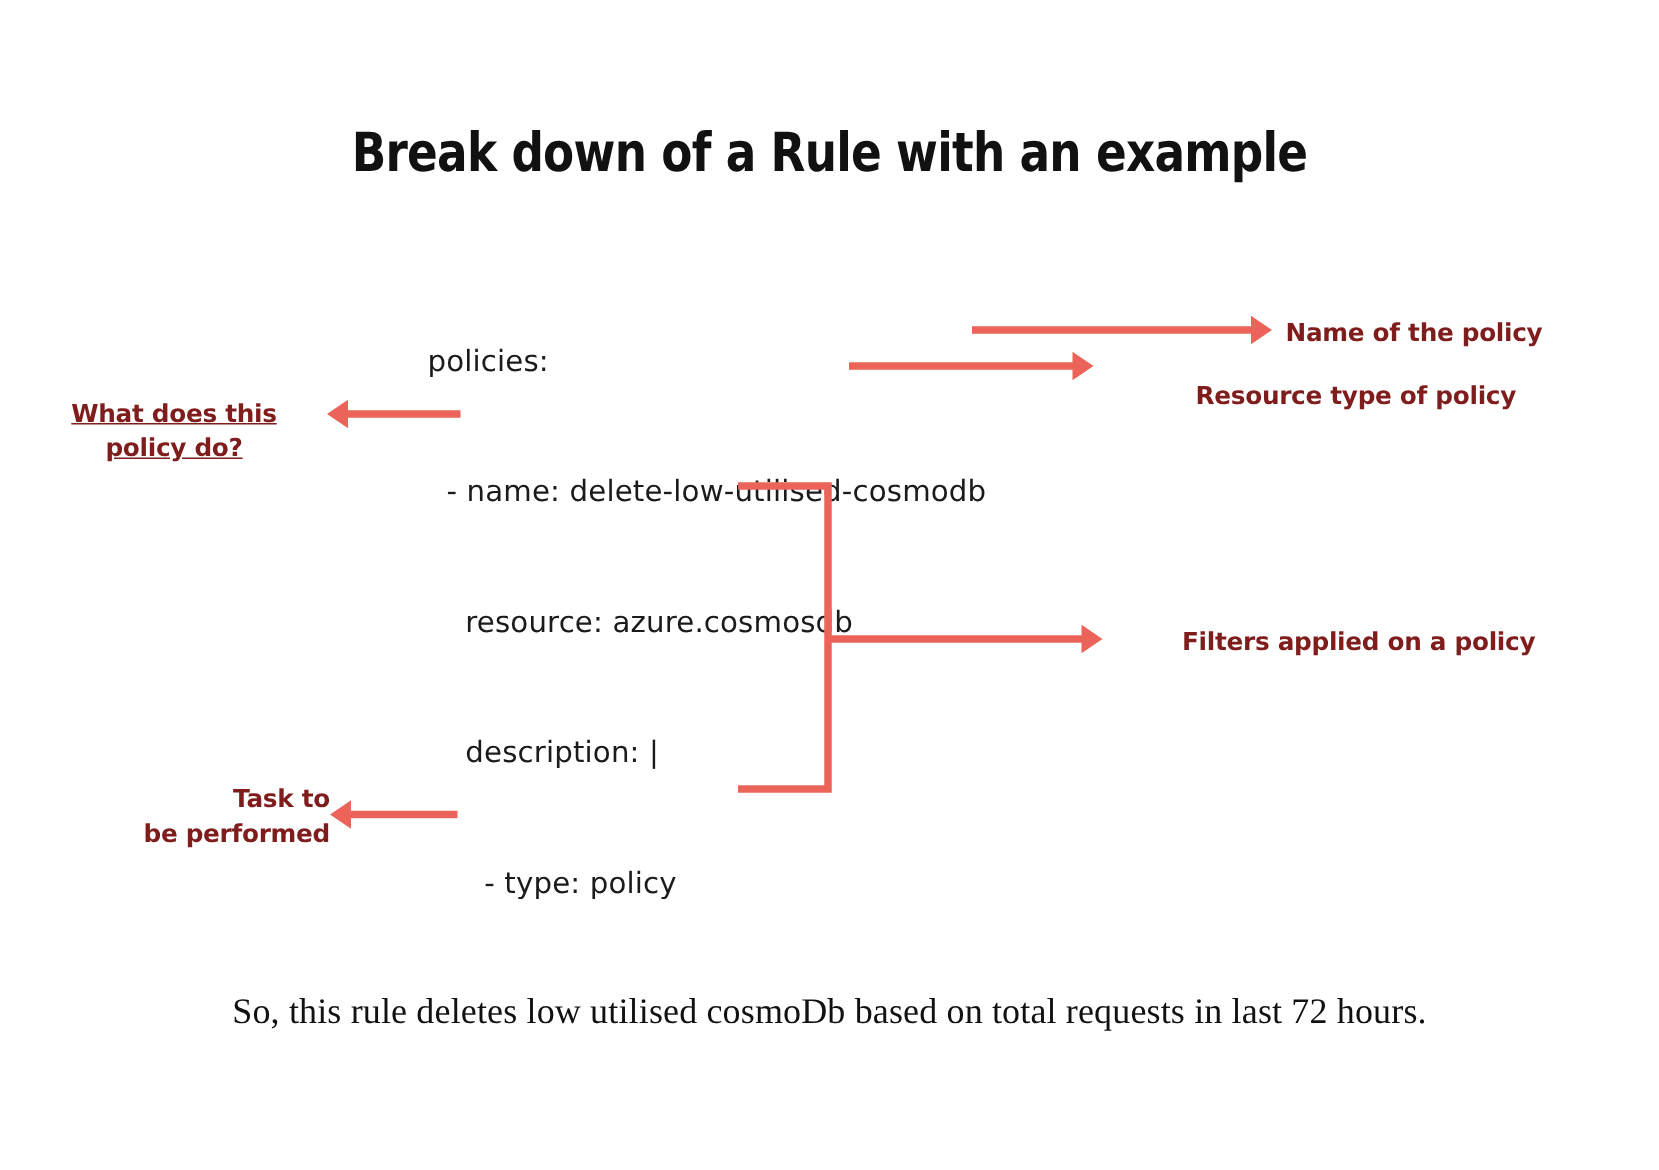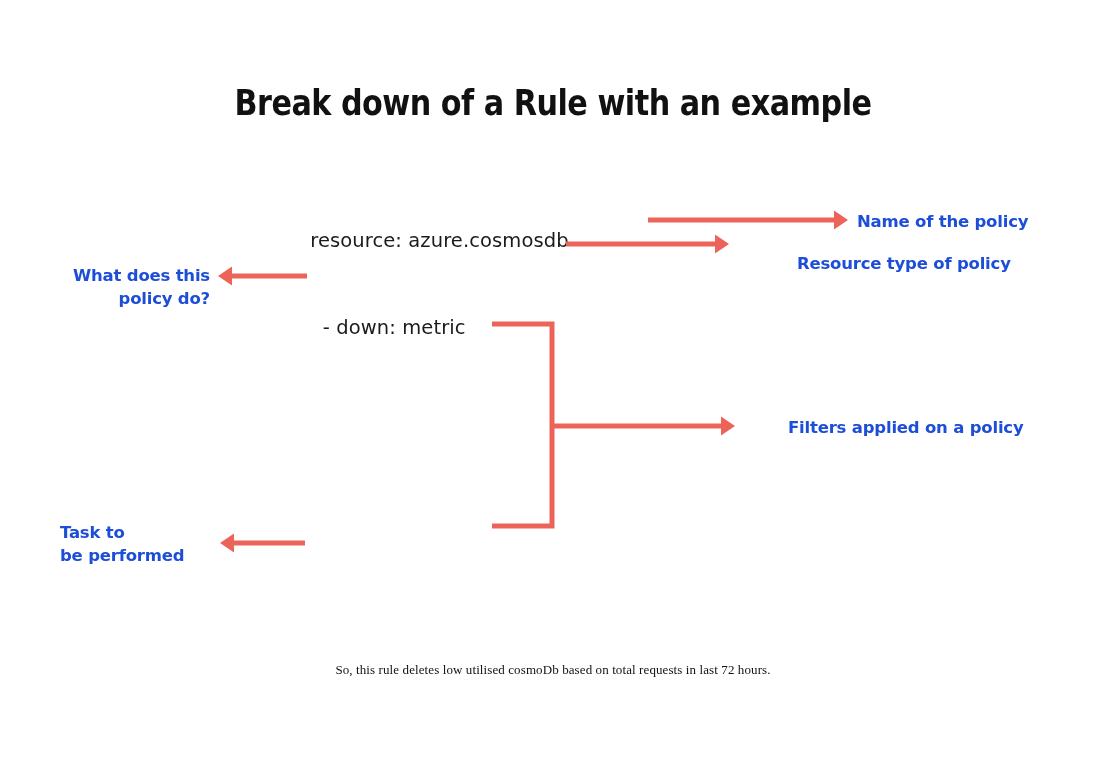--- a/index.html
+++ b/index.html
@@ -49,35 +49,36 @@
     height: 29px;
     white-space: pre;
   }
 
   
   .anno {
     position: absolute;
     font-family: "DejaVu Sans", sans-serif;
     font-weight: bold;
     font-size: 16.5px;
-    color: #1d4ed8;
+    color: #7f1d1d;
     line-height: 23px;
     letter-spacing: -0.2px;
     white-space: pre-line;
   }
   .anno-name-policy   { left: 857px; top: 210px; }
   .anno-resource-type { left: 797px; top: 234px; margin-top: 18px; }
   .anno-filters       { left: 788px; top: 416px; }
   .anno-what-does {
-    left: 50px; top: 264px; width: 160px;
-    text-align: right;
+    left: 36px; top: 264px; width: 160px;
+    text-align: center;
+    text-decoration: underline;
   }
   .anno-task {
     left: 60px; top: 521px; width: 160px;
-    text-align: left;
+    text-align: right;
   }
 
   
   .arrow-svg {
     position: absolute;
     overflow: visible;
     pointer-events: none;
   }
   .arrow-stroke {
     stroke: #ec6459;
@@ -89,34 +90,37 @@
   }
 
   
   .footer {
     position: absolute;
     left: 0;
     top: 662px;
     width: 1106px;
     text-align: center;
     font-family: "Liberation Serif", "DejaVu Serif", serif;
-    font-size: 13px;
+    font-size: 24px;
     color: #111111;
     letter-spacing: 0.1px;
     white-space: nowrap;
   }
 </style>
 </head>
 <body>
 
 <div class="title">Break down of a Rule with an example</div>
 
 <div class="code-block">
+  <div class="code-line">policies:</div>
+  <div class="code-line">  - name: delete-low-utilised-cosmodb</div>
   <div class="code-line">    resource: azure.cosmosdb</div>
-  <div class="code-line">      - down: metric</div>
+  <div class="code-line">    description: |</div>
+  <div class="code-line">      - type: policy</div>
   
   
   
   
   
   
   
 </div>
 
 <svg class="arrow-svg" style="left:648px; top:208px;" width="200" height="24" viewBox="0 0 200 24">

